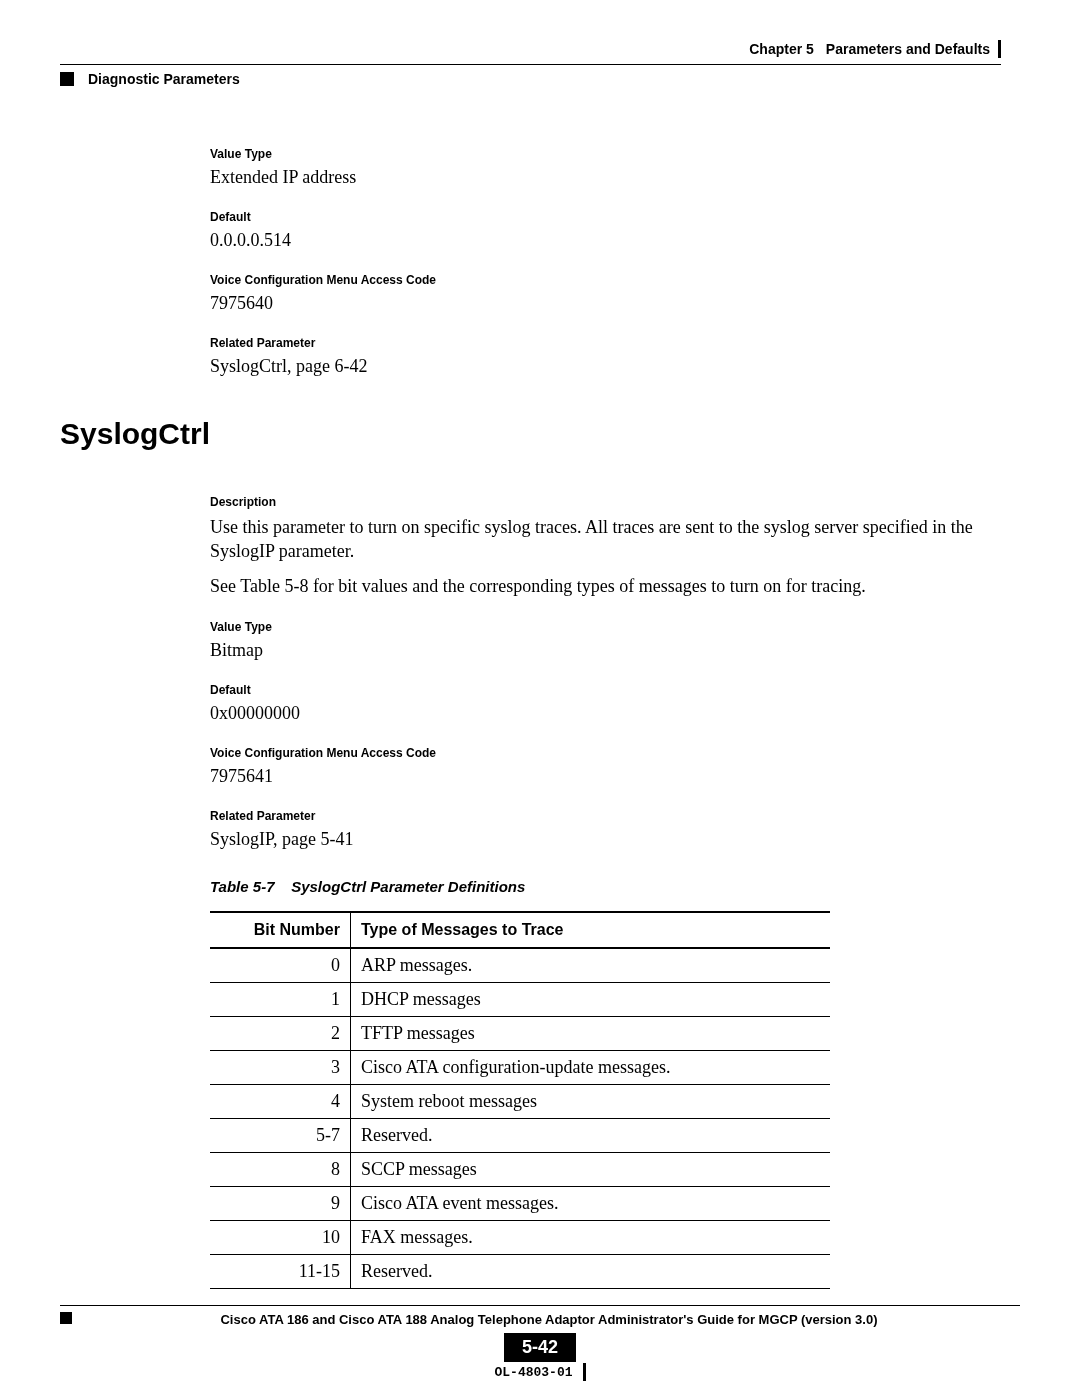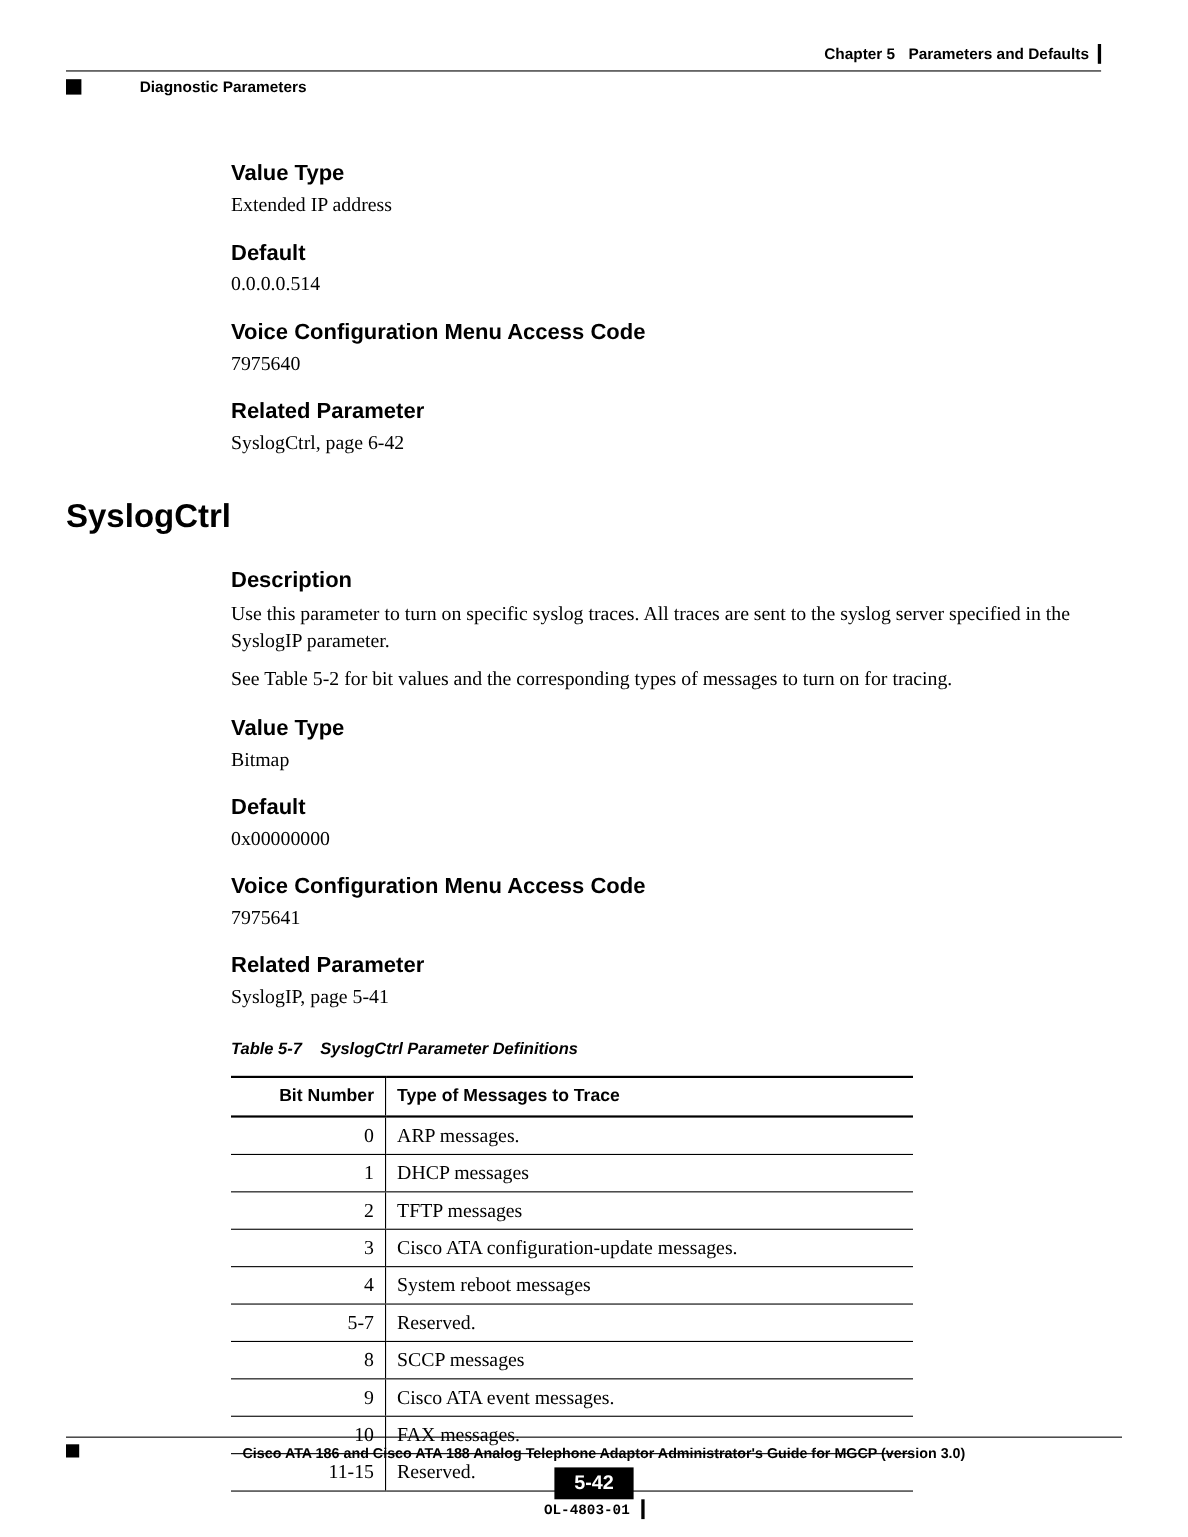--- a/index.html
+++ b/index.html
@@ -35,52 +35,51 @@
     margin-left: 8px;
   }
   .subhdr {
     display: flex;
     align-items: center;
     font-family: Arial, Helvetica, sans-serif;
     font-size: 14px;
     font-weight: bold;
     border-top: 1px solid #000;
     padding-top: 6px;
-    gap: 39px;
   }
   .subhdr .sq {
     width: 14px;
     height: 14px;
     background: #000;
     margin-right: 14px;
   }
   .content {
     margin-left: 150px;
     margin-top: 60px;
   }
   .lbl {
     font-family: Arial, Helvetica, sans-serif;
     font-weight: bold;
-    font-size: 20px;
+    font-size: 12px;
     margin-top: 22px;
   }
   .val {
     font-size: 18px;
     margin-top: 6px;
   }
   .h1 {
     font-family: Arial, Helvetica, sans-serif;
     font-weight: bold;
     font-size: 30px;
     margin-top: 40px;
     margin-bottom: 0;
   }
   .content2 {
     margin-left: 150px;
-    margin-top: 30px;
+    margin-top: 44px;
   }
   .para {
     font-size: 18px;
     margin-top: 6px;
     line-height: 1.35;
   }
   .tblcap {
     font-family: Arial, Helvetica, sans-serif;
     font-weight: bold;
     font-style: italic;
@@ -196,21 +195,21 @@
 
     <div class="lbl">Related Parameter</div>
     <div class="val">SyslogCtrl, page 6-42</div>
   </div>
 
   <div class="h1">SyslogCtrl</div>
 
   <div class="content2">
     <div class="lbl">Description</div>
     <div class="para">Use this parameter to turn on specific syslog traces. All traces are sent to the syslog server specified in the SyslogIP parameter.</div>
-    <div class="para" style="margin-top:10px;">See Table 5-2 for bit values and the corresponding types of messages to turn on for tracing.</div>
+    <div class="para" style="margin-top:10px;">See Table 5-8 for bit values and the corresponding types of messages to turn on for tracing.</div>
 
     <div class="lbl">Value Type</div>
     <div class="val">Bitmap</div>
 
     <div class="lbl">Default</div>
     <div class="val">0x00000000</div>
 
     <div class="lbl">Voice Configuration Menu Access Code</div>
     <div class="val">7975641</div>
 

